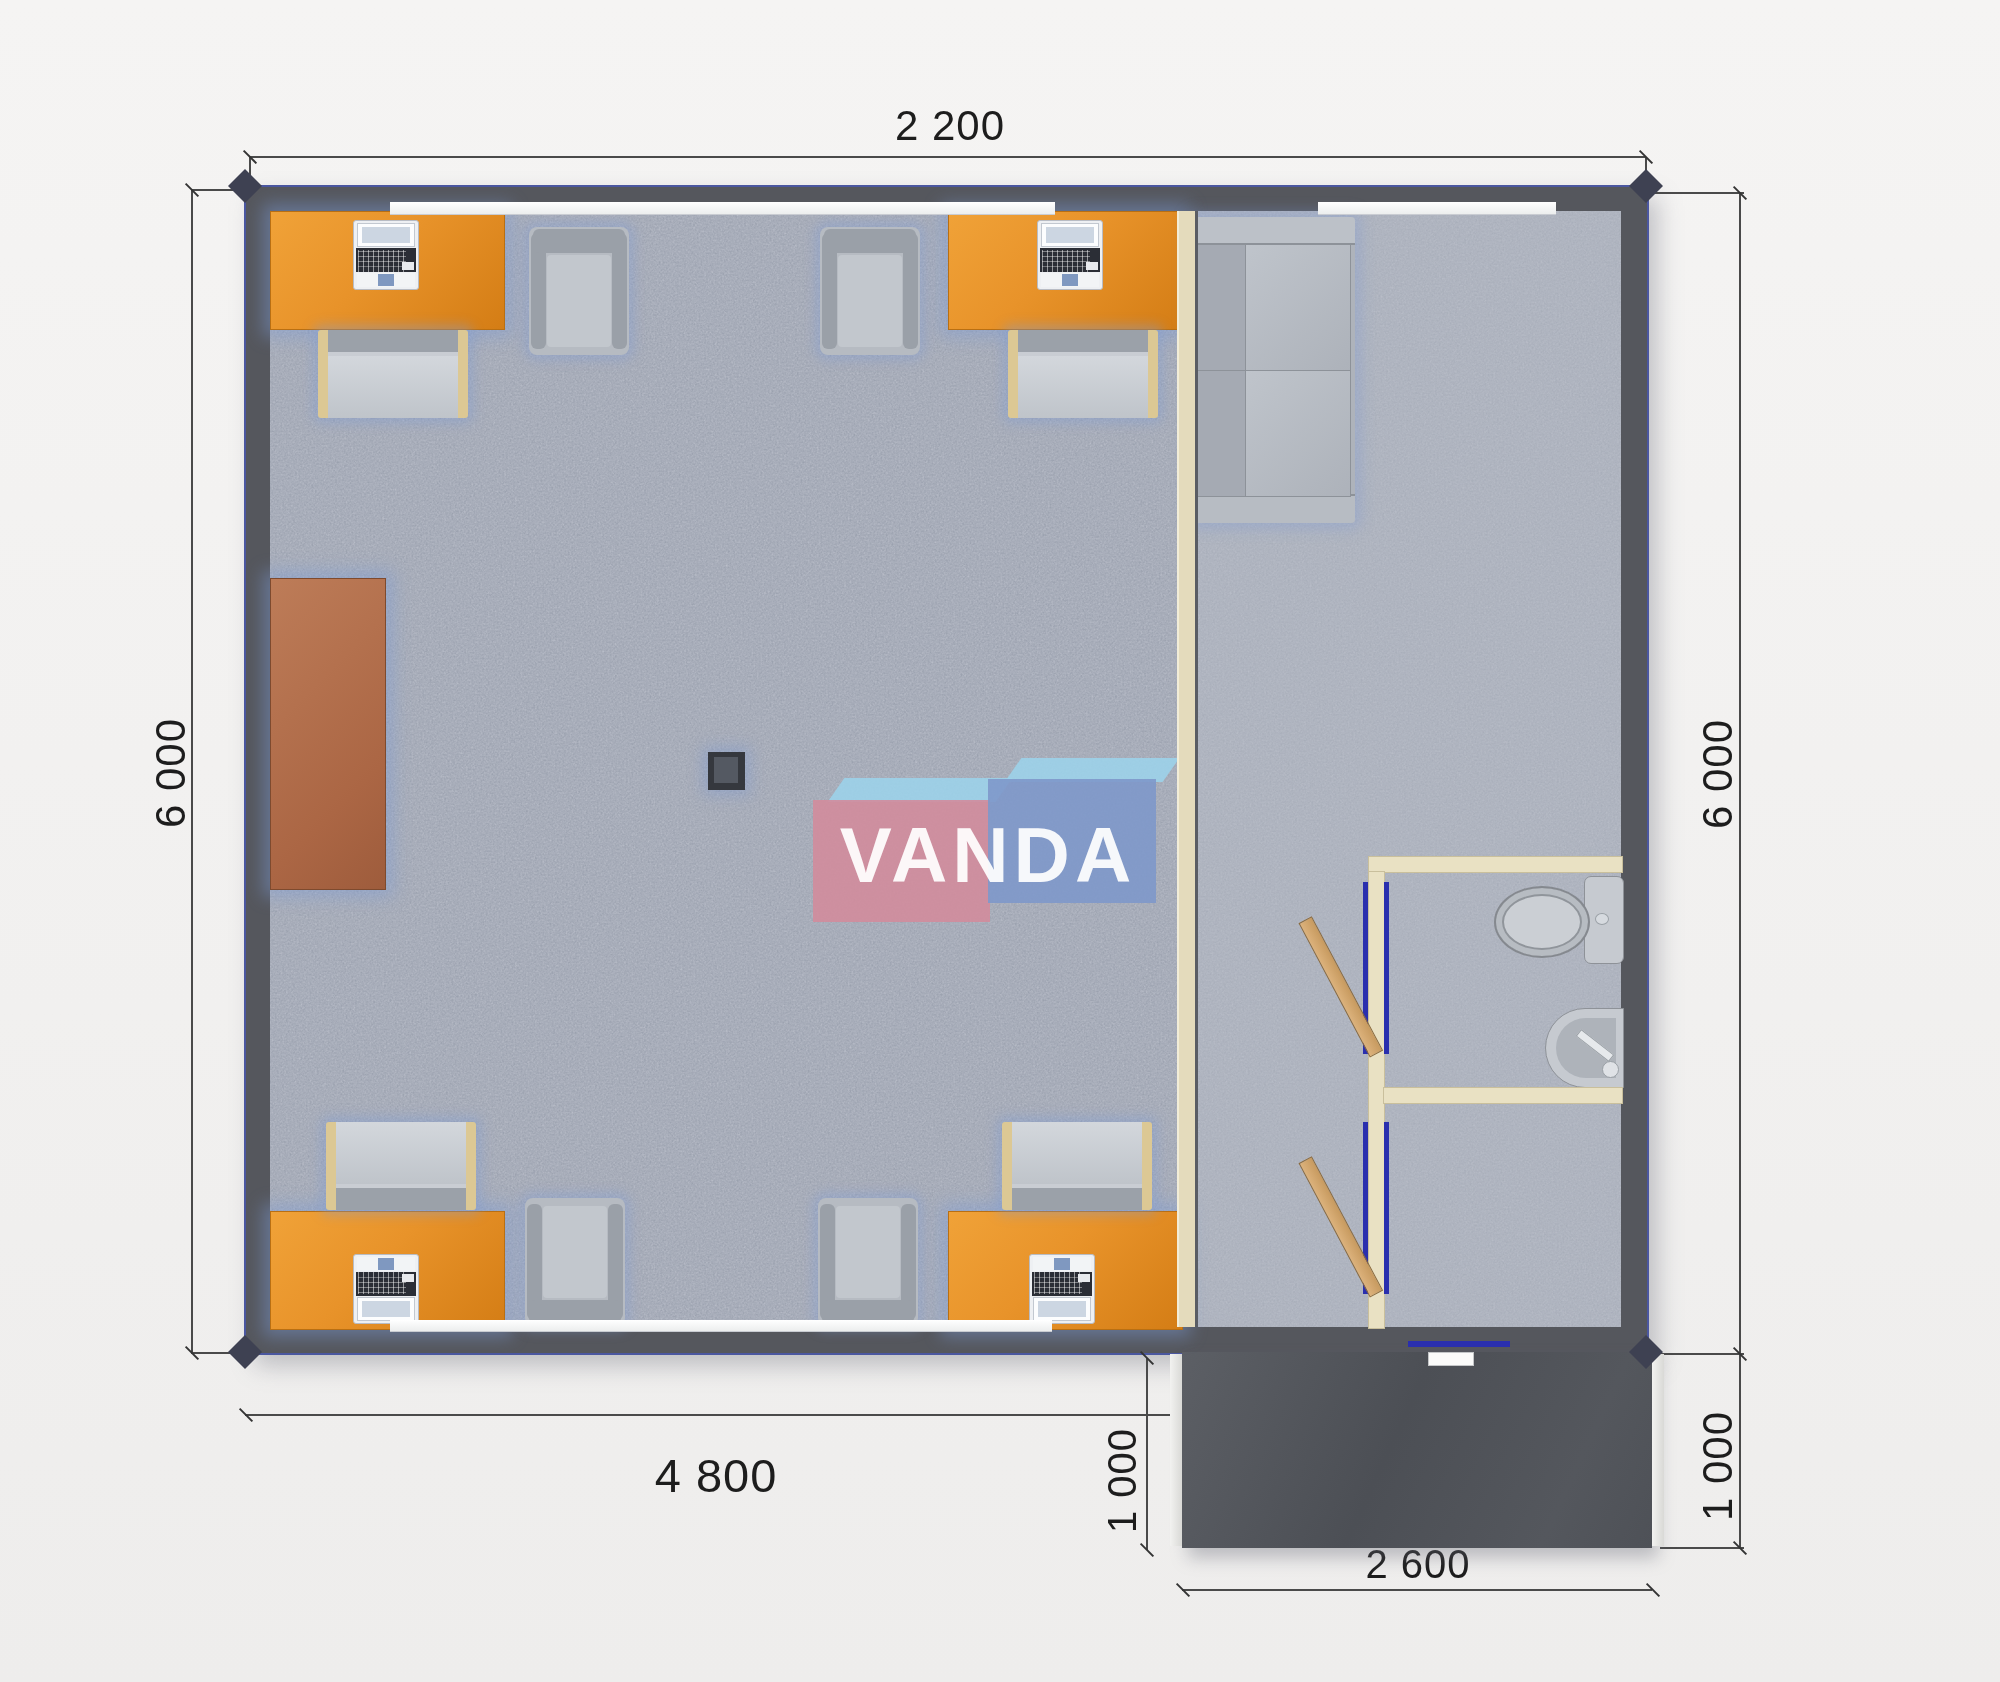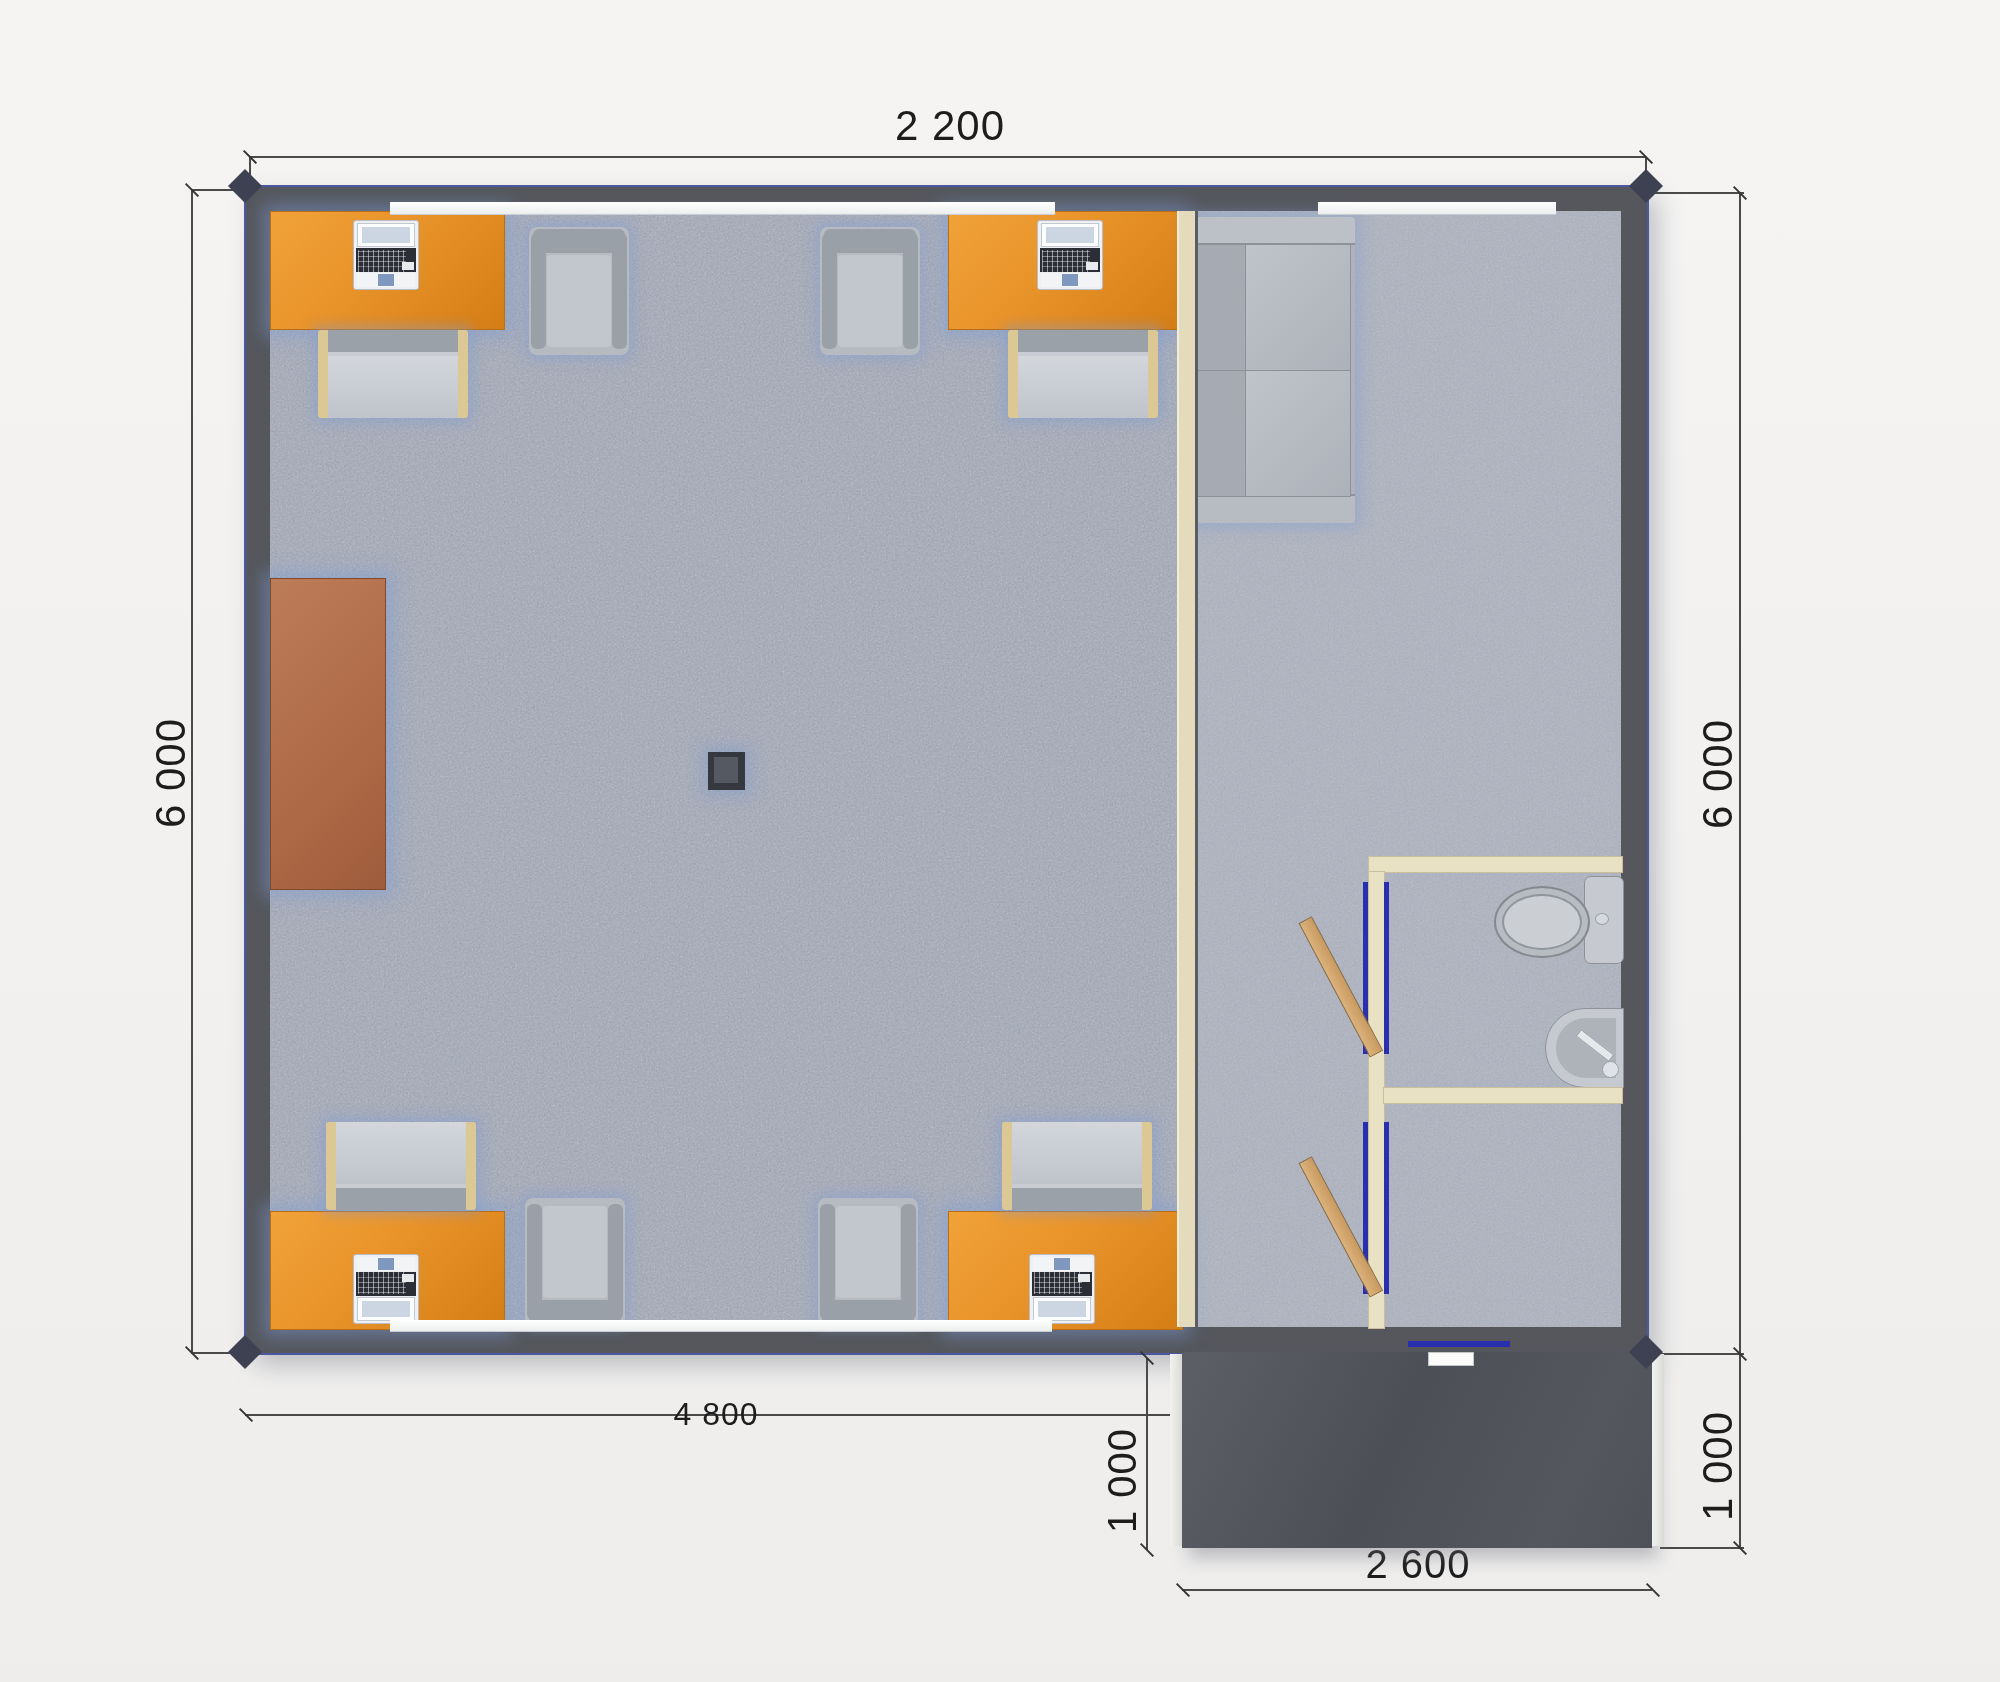--- a/index.html
+++ b/index.html
@@ -243,20 +243,27 @@
       <div class="arm r"></div>
     <div class="back"></div>
       <div class="seat"></div>
   </div>
 
   <div class="cabinet ao"></div>
   <div class="column">
       <i></i>
     </div>
 
+  <div class="logo">
+    <div class="roof" style="left:28px;top:26px;width:168px;"></div>
+    <div class="roof" style="left:205px;top:6px;width:158px;"></div>
+    <div class="boxp"></div>
+    <div class="boxb"></div>
+    <div class="word">VANDA</div>
+  </div>
 
   <div class="partition"></div>
 
   <div class="sofa">
     <div class="armT"></div>
     <div class="armB"></div>
     <div class="bk" style="top:27px;height:125px;"></div>
     <div class="bk" style="top:153px;height:125px;"></div>
     <div class="st" style="top:27px;height:125px;"></div>
     <div class="st" style="top:153px;height:125px;"></div>
@@ -311,21 +318,21 @@
   <div class="tick" style="left:1731px;top:192px;"></div>
   <div class="tick" style="left:1731px;top:1353px;"></div>
   <div class="tick" style="left:1731px;top:1547px;"></div>
   <div class="dlabel v" style="left:1655px;top:750px;width:126px;">6 000</div>
   <div class="dlabel v" style="left:1655px;top:1442px;width:126px;">1 000</div>
 
   <div class="dline" style="left:245px;top:1414px;width:937px;height:2px;"></div>
   <div class="dline" style="left:1181px;top:1356px;width:2px;height:62px;"></div>
   <div class="tick" style="left:237px;top:1414px;"></div>
   <div class="tick" style="left:1173px;top:1414px;"></div>
-  <div class="dlabel" style="left:616px;top:1396px;width:200px;font-size:32px;">4 800</div>
+  <div class="dlabel" style="left:616px;top:1448px;width:200px;font-size:47px;">4 800</div>
 
   <div class="dline" style="left:1146px;top:1358px;width:2px;height:192px;"></div>
   <div class="tick" style="left:1138px;top:1357px;"></div>
   <div class="tick" style="left:1138px;top:1549px;"></div>
   <div class="dlabel v" style="left:1059px;top:1458px;width:126px;font-size:40px;">1 000</div>
 
   <div class="dline" style="left:1182px;top:1589px;width:470px;height:2px;"></div>
   <div class="tick" style="left:1174px;top:1589px;"></div>
   <div class="tick" style="left:1644px;top:1589px;"></div>
   <div class="dlabel" style="left:1318px;top:1542px;width:200px;font-size:40px;">2 600</div>

